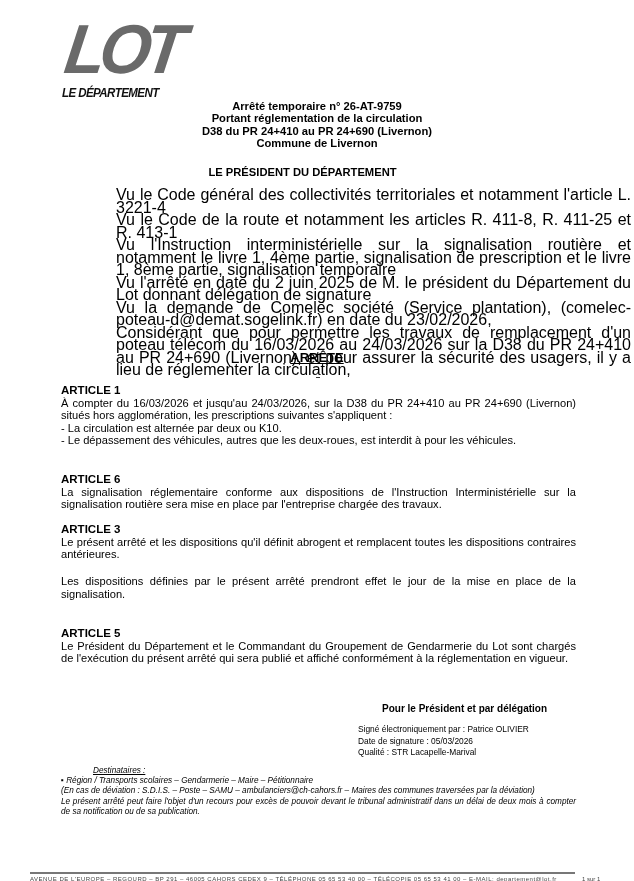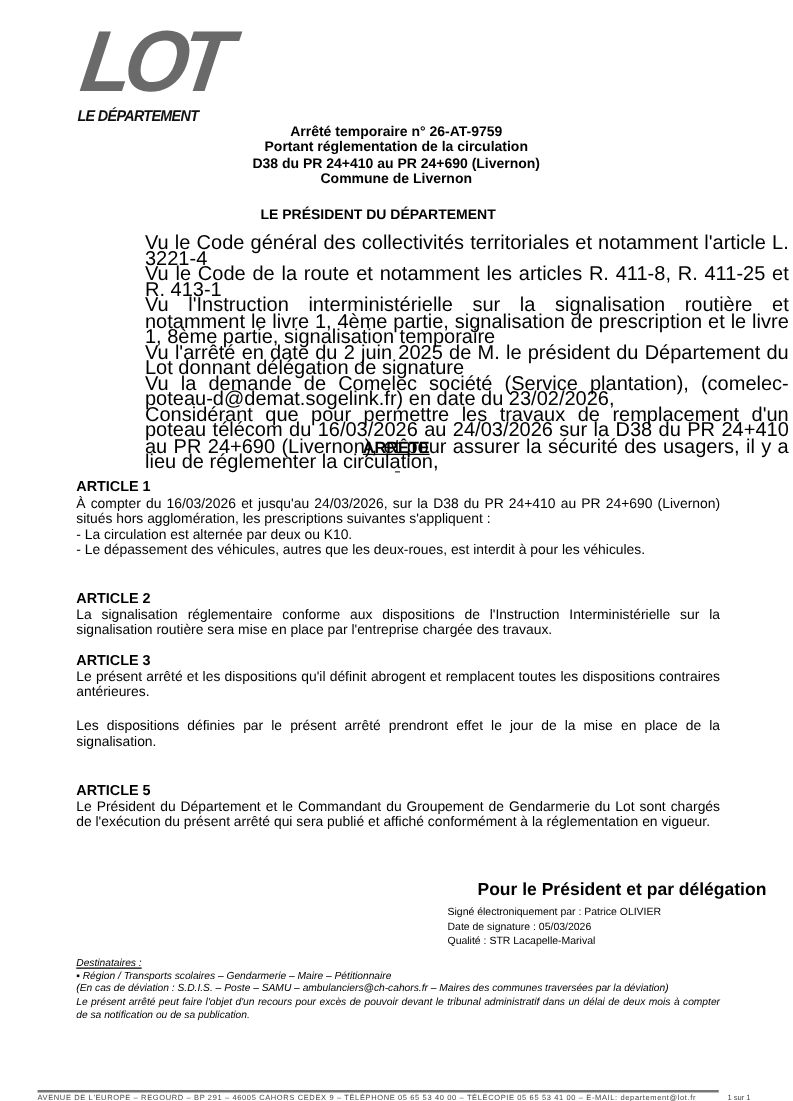--- a/index.html
+++ b/index.html
@@ -16,27 +16,27 @@
   .vus { top: 189px; }
   .vus p { margin: 0; }
 
   .arrete-h { position: absolute; left: 0; top: 350px; width: 634px; text-align: center; font-weight: bold; font-size: 13px; text-decoration: underline; }
   .dash { position: absolute; left: 316px; top: 377px; width: 4px; height: 1px; background: #333; }
 
   .article { position: absolute; left: 61px; width: 515px; font-size: 11.1px; line-height: 12.5px; text-align: justify; }
   .article h3 { margin: 0; font-size: 11.5px; font-weight: bold; line-height: 12.5px; }
   .article p { margin: 0; }
 
-  .sign-title { position: absolute; left: 382px; top: 703px; font-weight: bold; font-size: 14px; }
+  .sign-title { position: absolute; left: 382px; top: 703px; font-weight: bold; font-size: 10px; }
   .sign-info { position: absolute; left: 358px; top: 724px; font-size: 8.4px; line-height: 11.5px; }
   .sign-info div { white-space: nowrap; }
 
   .dest { position: absolute; left: 61px; top: 766px; width: 515px; font-style: italic; font-size: 8.2px; line-height: 10.2px; text-align: justify; }
   .dest p { margin: 0; }
-  .dest .u { text-decoration: underline; }
+  .dest .u { text-decoration: underline; margin-left: 32px; }
 
   .footer-line { position: absolute; left: 30px; top: 872px; width: 545px; height: 2px; background: #777; }
   .footer-text { position: absolute; left: 30px; top: 875px; width: 600px; font-size: 6px; letter-spacing: 0.5px; color: #444; white-space: nowrap; overflow: hidden; height: 6px; line-height: 9px; }
   .footer-page { position: absolute; left: 582px; top: 875px; font-size: 6px; color: #444; height: 6px; overflow: hidden; line-height: 9px; }
 </style>
 </head>
 <body>
 
 <div class="logo">
   <div class="logo-lot">LOT</div>
@@ -65,21 +65,21 @@
 <div class="dash"></div>
 
 <div class="article" style="top:384px;">
   <h3>ARTICLE 1</h3>
   <p>À compter du 16/03/2026 et jusqu'au 24/03/2026, sur la D38 du PR 24+410 au PR 24+690 (Livernon) situés hors agglomération, les prescriptions suivantes s'appliquent :</p>
   <p>- La circulation est alternée par deux ou K10.</p>
   <p>- Le dépassement des véhicules, autres que les deux-roues, est interdit à pour les véhicules.</p>
 </div>
 
 <div class="article" style="top:473px;">
-  <h3>ARTICLE 2</h3>
+  <h3>ARTICLE 6</h3>
   <p>La signalisation réglementaire conforme aux dispositions de l'Instruction Interministérielle sur la signalisation routière sera mise en place par l'entreprise chargée des travaux.</p>
 </div>
 
 <div class="article" style="top:523px;">
   <h3>ARTICLE 3</h3>
   <p>Le présent arrêté et les dispositions qu'il définit abrogent et remplacent toutes les dispositions contraires antérieures.</p>
 </div>
 
 <div class="article" style="top:575px;">
   <p>Les dispositions définies par le présent arrêté prendront effet le jour de la mise en place de la signalisation.</p>

